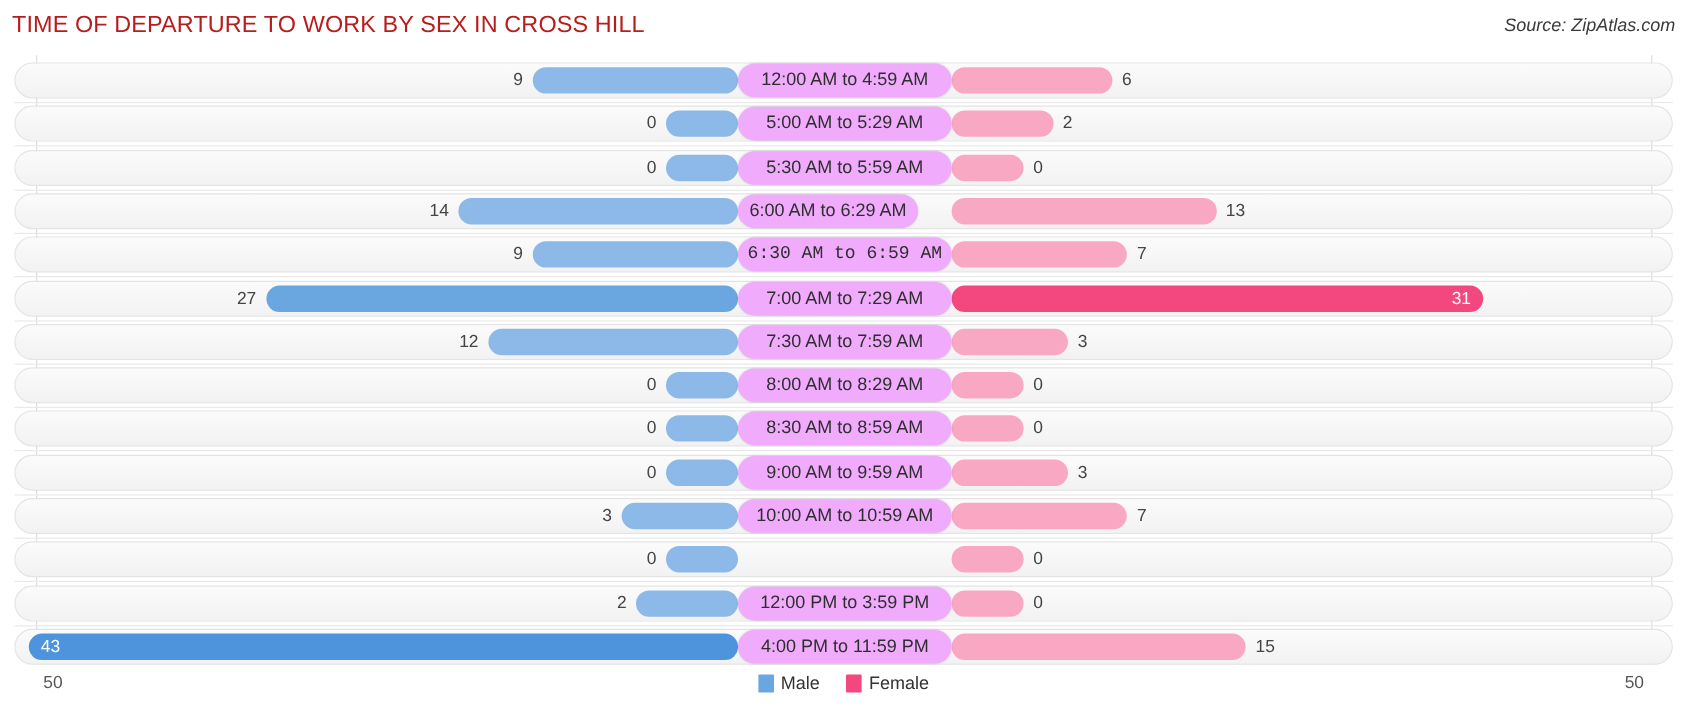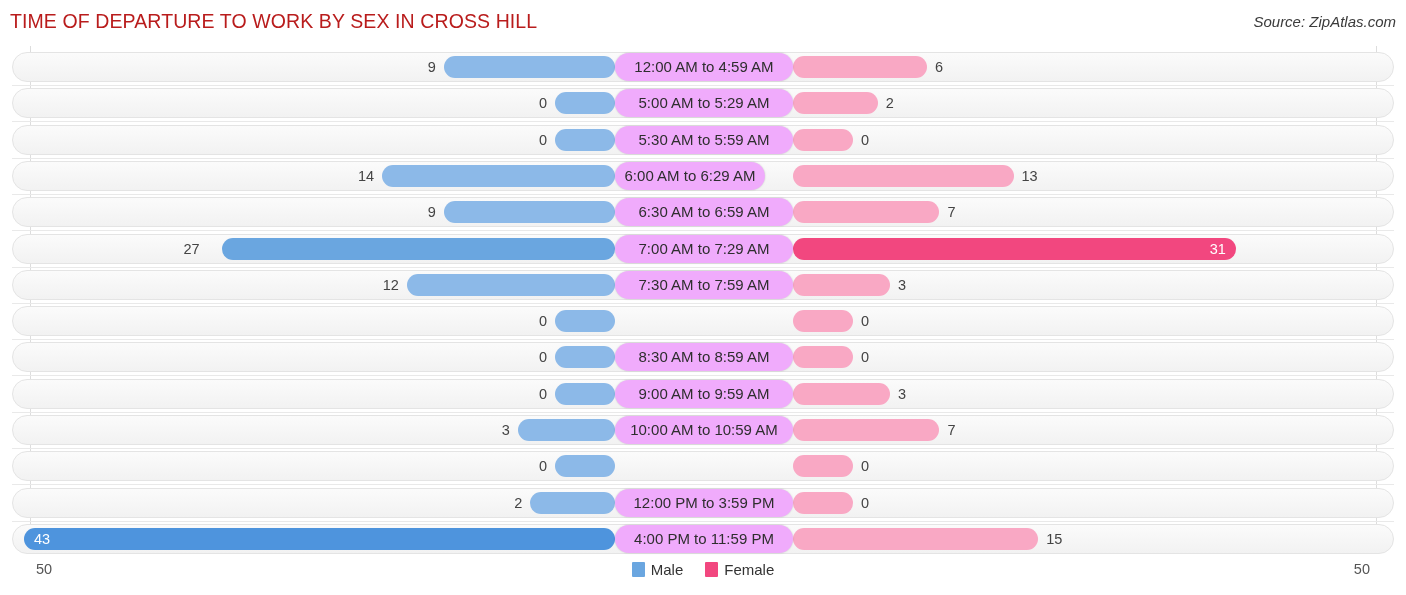--- a/index.html
+++ b/index.html
@@ -209,41 +209,42 @@
     <div class="bar female" style="left: 793px; width: 220.55px; top: 118.9px;"></div>
     <div class="val left" style="top: 118.9px; left: 330.1px; width: 44px;">14</div>
     <div class="val right" style="top: 118.9px; left: 1021.55px; width: 44px;">13</div>
     <div class="cat-pill" style="left: 615px; width: 150px; top: 115.9px;">6:00 AM to 6:29 AM</div>
     <div class="row" style="top: 151.2px;"></div>
     <div class="row-sep" style="top: 184.2px;"></div>
     <div class="bar male" style="left: 443.85px; width: 171.15px; top: 155.2px;"></div>
     <div class="bar female" style="left: 793px; width: 146.45px; top: 155.2px;"></div>
     <div class="val left" style="top: 155.2px; left: 391.85px; width: 44px;">9</div>
     <div class="val right" style="top: 155.2px; left: 947.45px; width: 44px;">7</div>
-    <div class="cat-pill" style="left: 615px; width: 178px; top: 152.2px;">6:30 AM to 6:59 AM</div>
+    <div class="cat-pill" style="left: 615px; width: 178px; top: 152.2px; font-family: Liberation Mono, monospace;">6:30 AM to 6:59 AM</div>
     <div class="row" style="top: 187.5px;"></div>
     <div class="row-sep" style="top: 220.5px;"></div>
     <div class="bar male hi" style="left: 221.55px; width: 393.45px; top: 191.5px;"></div>
     <div class="bar female max" style="left: 793px; width: 442.85px; top: 191.5px;"></div>
-    <div class="val left" style="top: 191.5px; left: 169.55px; width: 44px; text-align: center;">27</div>
+    <div class="val left" style="top: 191.5px; left: 169.55px; width: 44px;">27</div>
     <div class="val right inside" style="top: 191.5px; left: 1185.85px; width: 40px; text-align: right;">31</div>
     <div class="cat-pill" style="left: 615px; width: 178px; top: 188.5px;">7:00 AM to 7:29 AM</div>
     <div class="row" style="top: 223.8px;"></div>
     <div class="row-sep" style="top: 256.8px;"></div>
     <div class="bar male" style="left: 406.8px; width: 208.2px; top: 227.8px;"></div>
     <div class="bar female" style="left: 793px; width: 97.05px; top: 227.8px;"></div>
     <div class="val left" style="top: 227.8px; left: 354.8px; width: 44px;">12</div>
     <div class="val right" style="top: 227.8px; left: 898.05px; width: 44px;">3</div>
     <div class="cat-pill" style="left: 615px; width: 178px; top: 224.8px;">7:30 AM to 7:59 AM</div>
     <div class="row" style="top: 260.1px;"></div>
     <div class="row-sep" style="top: 293.1px;"></div>
     <div class="bar male" style="left: 555px; width: 60px; top: 264.1px;"></div>
     <div class="bar female" style="left: 793px; width: 60px; top: 264.1px;"></div>
     <div class="val left" style="top: 264.1px; left: 503px; width: 44px;">0</div>
     <div class="val right" style="top: 264.1px; left: 861px; width: 44px;">0</div>
+    <div class="cat-pill" style="left: 615px; width: 178px; top: 261.1px;">8:00 AM to 8:29 AM</div>
     <div class="row" style="top: 296.4px;"></div>
     <div class="row-sep" style="top: 329.4px;"></div>
     <div class="bar male" style="left: 555px; width: 60px; top: 300.4px;"></div>
     <div class="bar female" style="left: 793px; width: 60px; top: 300.4px;"></div>
     <div class="val left" style="top: 300.4px; left: 503px; width: 44px;">0</div>
     <div class="val right" style="top: 300.4px; left: 861px; width: 44px;">0</div>
     <div class="cat-pill" style="left: 615px; width: 178px; top: 297.4px;">8:30 AM to 8:59 AM</div>
     <div class="row" style="top: 332.7px;"></div>
     <div class="row-sep" style="top: 365.7px;"></div>
     <div class="bar male" style="left: 555px; width: 60px; top: 336.7px;"></div>

